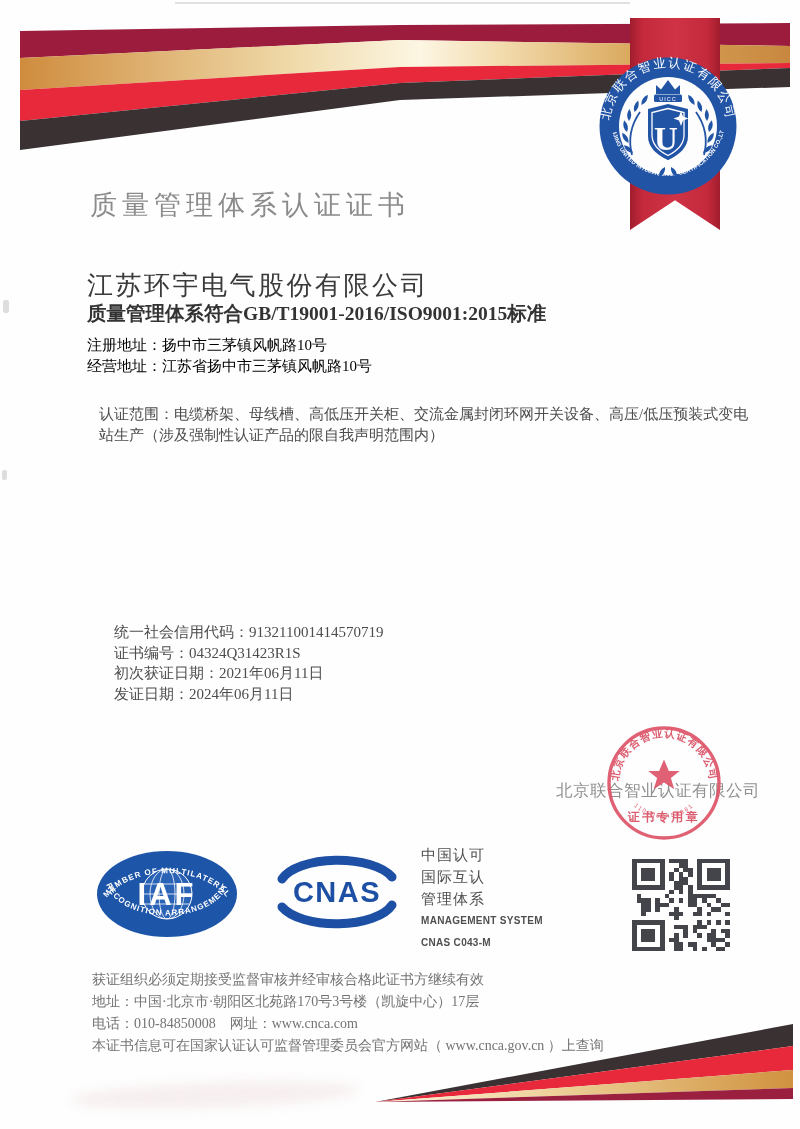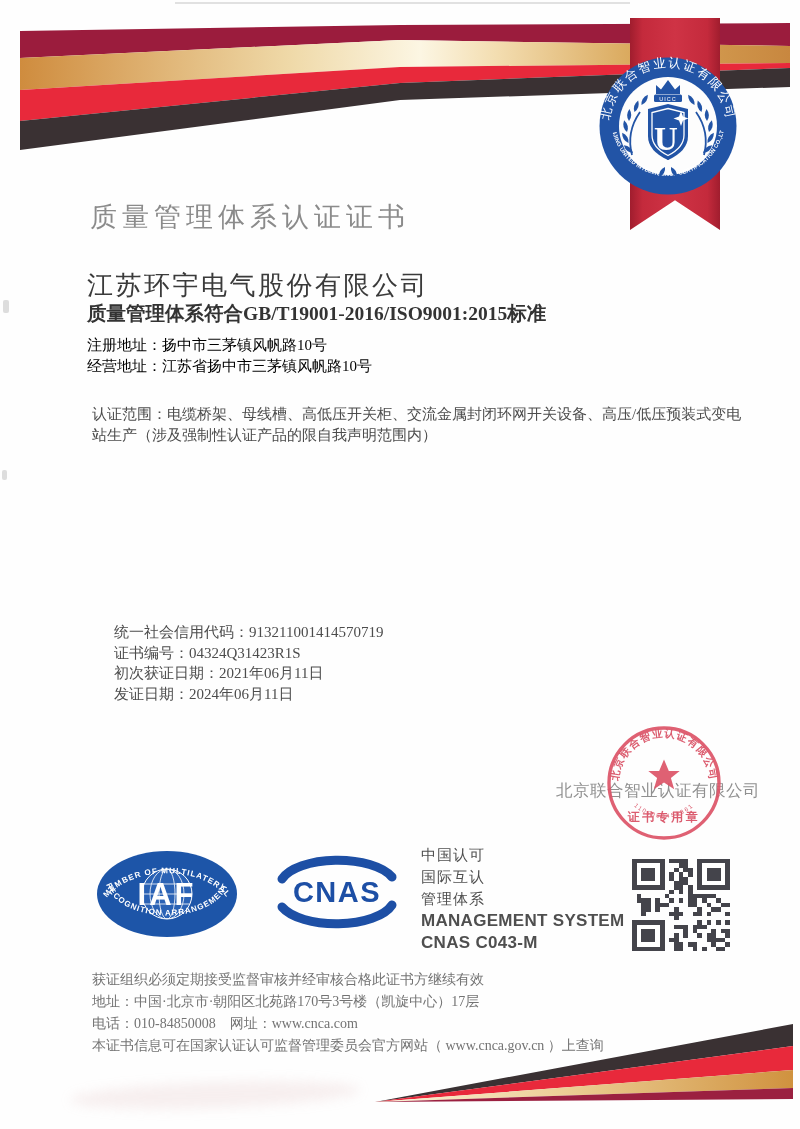--- a/index.html
+++ b/index.html
@@ -8,21 +8,21 @@
   .abs{position:absolute;}
   .title{font-size:27px;letter-spacing:5px;color:#8b8b8b;font-weight:400;}
   .company{font-size:26px;letter-spacing:2.5px;color:#3a3a3a;font-weight:500;}
   .standard{font-size:19.5px;font-weight:600;color:#333;}
   .row15{font-size:15px;color:#000000;line-height:20.5px;white-space:nowrap;}
   .scope{font-size:15px;color:#4c4c4c;line-height:21px;width:655px;}
   .codes div{font-size:15px;color:#4c4c4c;line-height:20.6px;white-space:nowrap;margin-left:22px;}
   .issuer-print{font-size:16.5px;color:#909090;letter-spacing:.5px;white-space:nowrap;}
   .accr div.cn{font-family:"Liberation Sans","DejaVu Sans",sans-serif;font-size:15px;font-weight:400;
         color:#4f4f4f;letter-spacing:1px;line-height:22px;}
-  .accr div.en{font-family:"Liberation Sans","DejaVu Sans",sans-serif;font-size:17px;font-weight:700;
+  .accr div.en{font-family:"Liberation Sans","DejaVu Sans",sans-serif;font-size:10px;font-weight:700;
         color:#4f4f4f;letter-spacing:.3px;line-height:22px;}
   .footer div{font-size:14px;color:#737373;line-height:22px;white-space:nowrap;}
   .ribbon{background:linear-gradient(90deg,#a01d2e 0%,#c42a3c 14%,#cf3345 50%,#c42a3c 86%,#a01d2e 100%);
         clip-path:polygon(0 0,100% 0,100% 100%,50% 86%,0 100%);}
   .speck{background:#b5b5b5;opacity:.45;border-radius:2px;}
   .smudge{background:rgba(205,150,150,.14);filter:blur(6px);border-radius:50%;}
   svg text{font-family:"Liberation Sans","DejaVu Sans",sans-serif;}
   svg text.serifed{font-family:"Liberation Serif","DejaVu Serif",serif;}
 </style>
 </head>
@@ -98,33 +98,33 @@
       <use href="#lf" transform="translate(113,78) rotate(14)"></use>
         <use href="#lf" transform="translate(111,67) rotate(-2)"></use>
       <use href="#lf" transform="translate(105.5,58) rotate(-18)"></use>
         <use href="#lf" transform="translate(98.5,51) rotate(-32)"></use>
       <circle cx="72" cy="104.5" r="1.3"></circle>
       <use href="#lf" transform="translate(69,113) rotate(-150)"></use>
         <use href="#lf" transform="translate(75,113) rotate(150)"></use>
     </g>
   </svg>
 
-  <div class="abs title" style="left:90px;top:199px;z-index:2;">质量管理体系认证证书</div>
+  <div class="abs title" style="left:90px;top:187px;z-index:2;">质量管理体系认证证书</div>
 
   <div class="abs company" style="left:87px;top:268px;">江苏环宇电气股份有限公司</div>
   <div class="abs standard" style="left:87px;top:300px;">质量管理体系符合GB/T19001-2016/ISO9001:2015标准</div>
 
   <div class="abs row15" style="left:87px;top:335px;">
     <span>注册地址：</span><span>扬中市三茅镇风帆路10号</span>
   </div>
   <div class="abs row15" style="left:87px;top:355.5px;">
     <span>经营地址：</span><span>江苏省扬中市三茅镇风帆路10号</span>
   </div>
 
-  <div class="abs scope" style="left:92px;top:404px;">认证范围：电缆桥架、母线槽、高低压开关柜、交流金属封闭环网开关设备、高压/低压预装式变电站生产（涉及强制性认证产品的限自我声明范围内）</div>
+  <div class="abs scope" style="left:99px;top:404px;">认证范围：电缆桥架、母线槽、高低压开关柜、交流金属封闭环网开关设备、高压/低压预装式变电站生产（涉及强制性认证产品的限自我声明范围内）</div>
 
   <div class="abs codes" style="left:92px;top:622px;">
     <div><span>统一社会信用代码：</span><span>913211001414570719</span></div>
     <div><span>证书编号：</span><span>04324Q31423R1S</span></div>
     <div><span>初次获证日期：</span><span>2021年06月11日</span></div>
     <div><span>发证日期：</span><span>2024年06月11日</span></div>
   </div>
 
   <div class="abs issuer-print" style="left:556px;top:780px;z-index:1;">北京联合智业认证有限公司</div>
 

